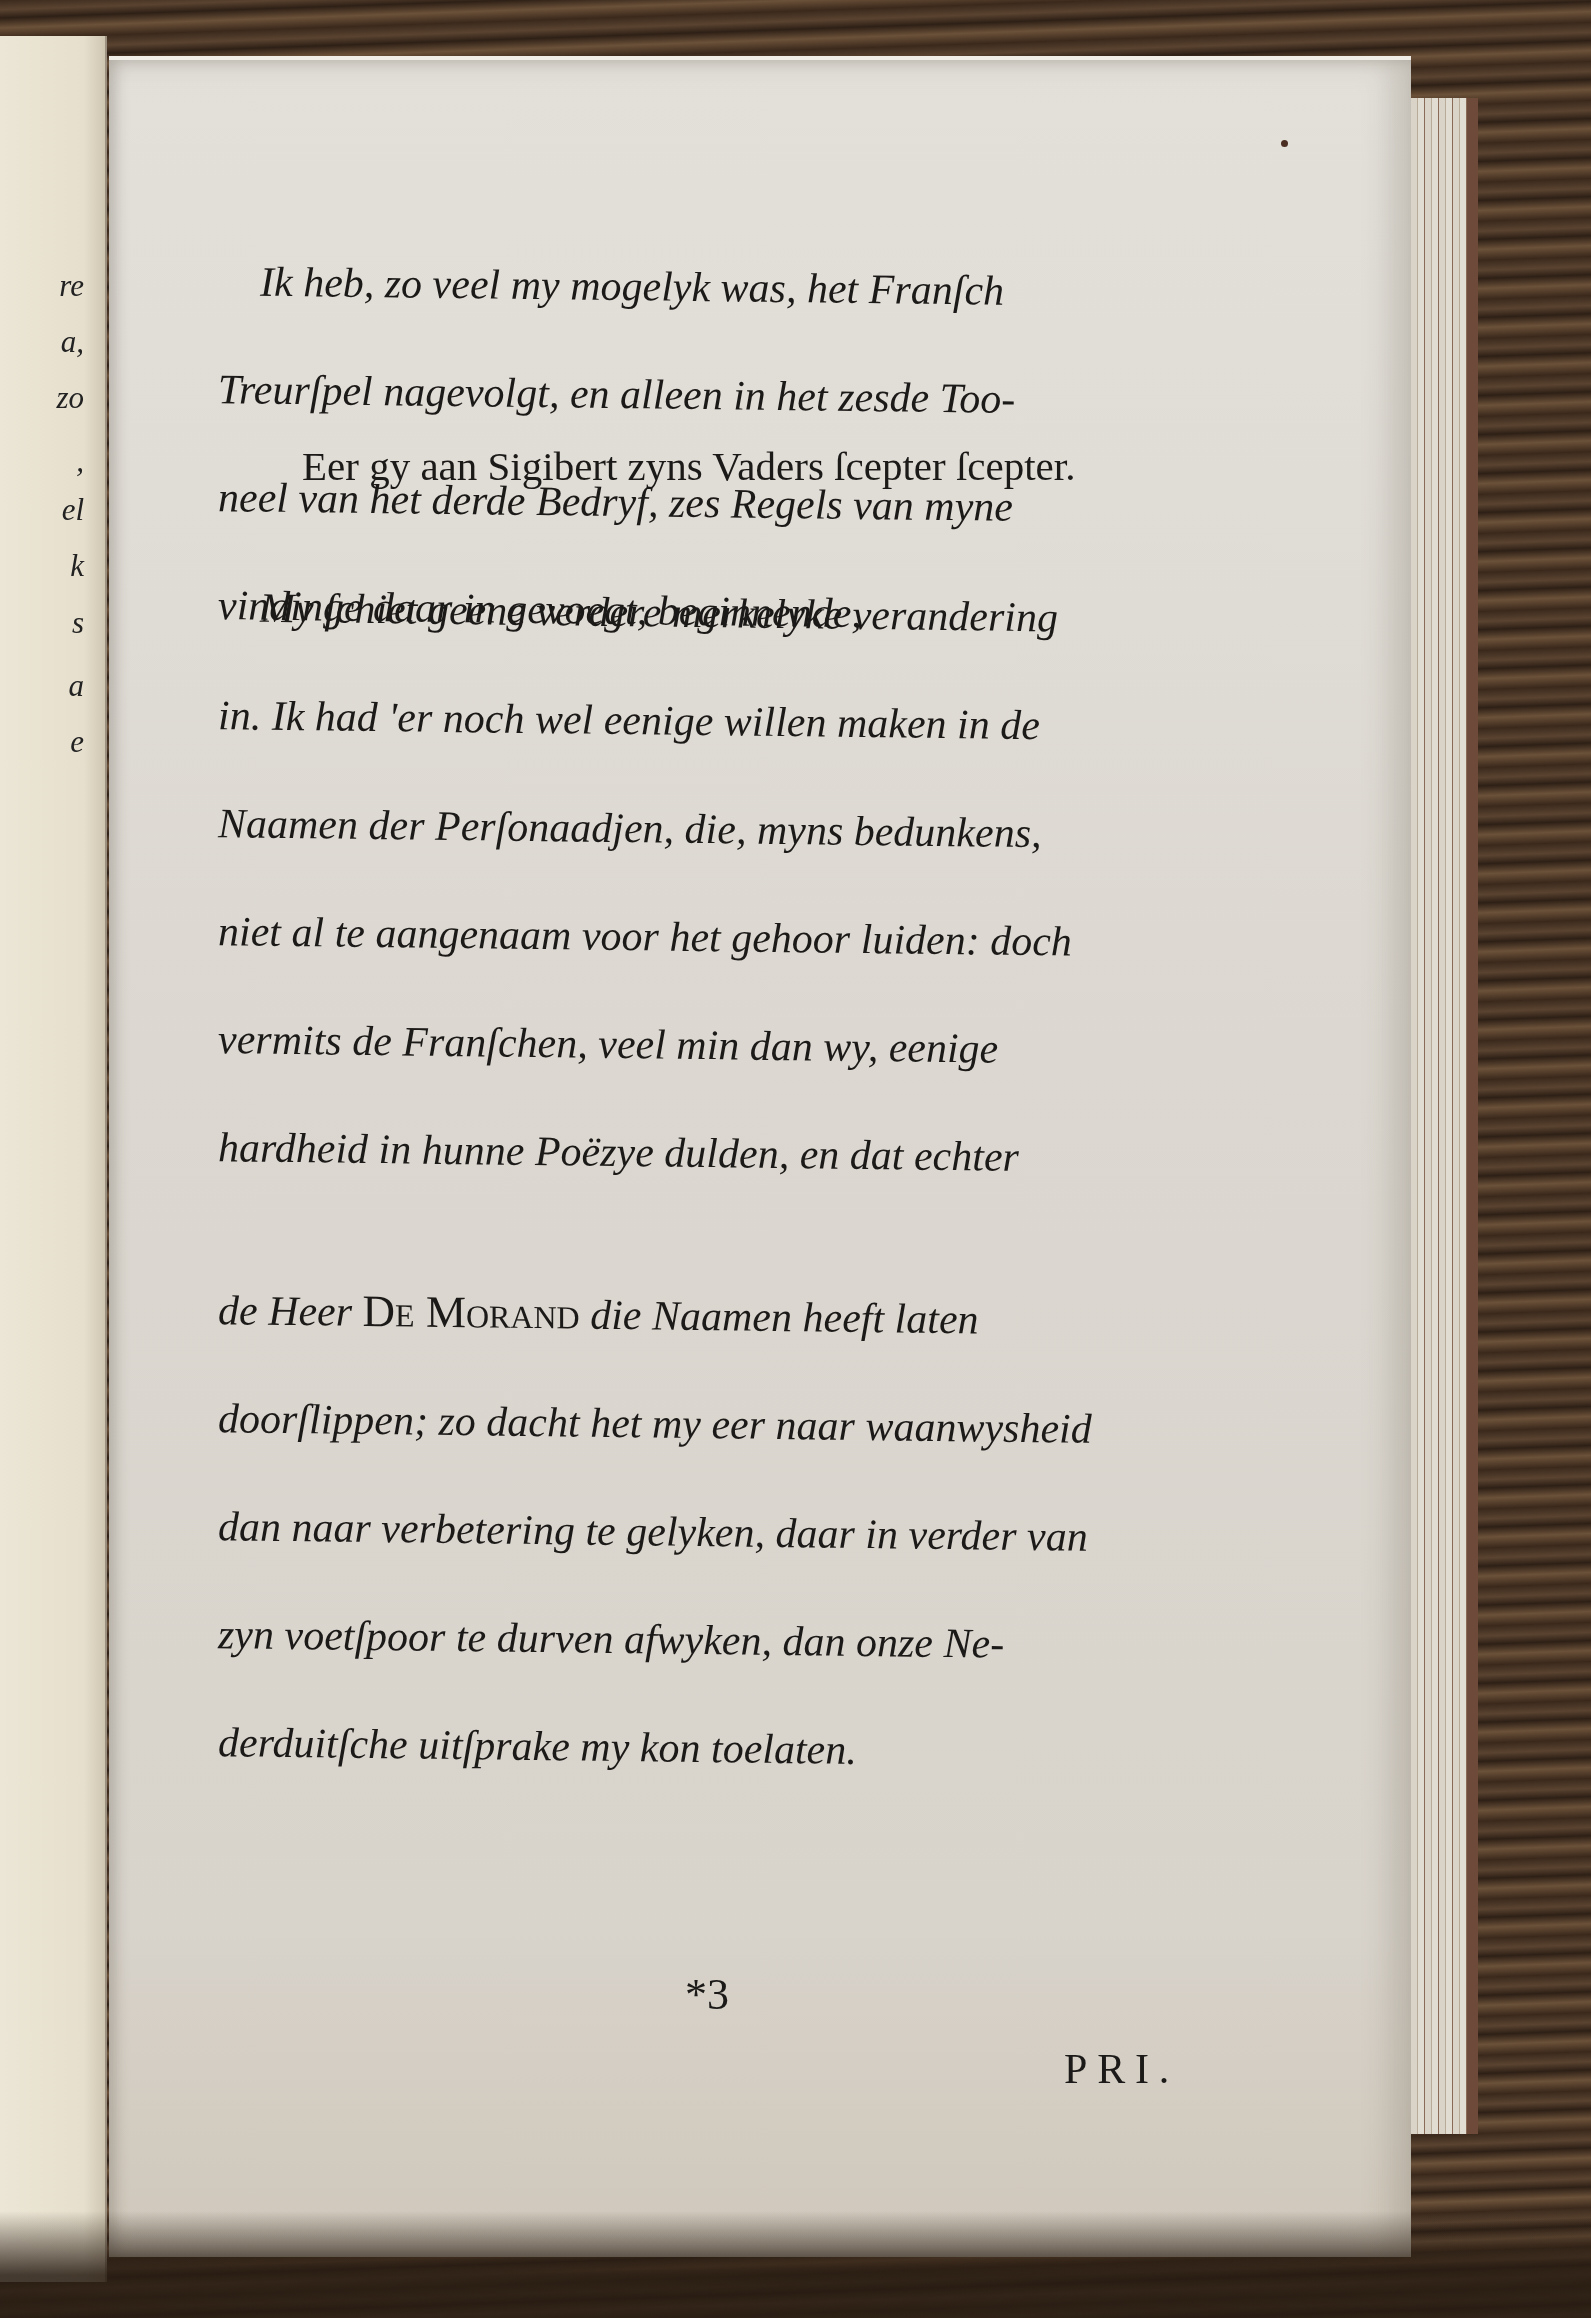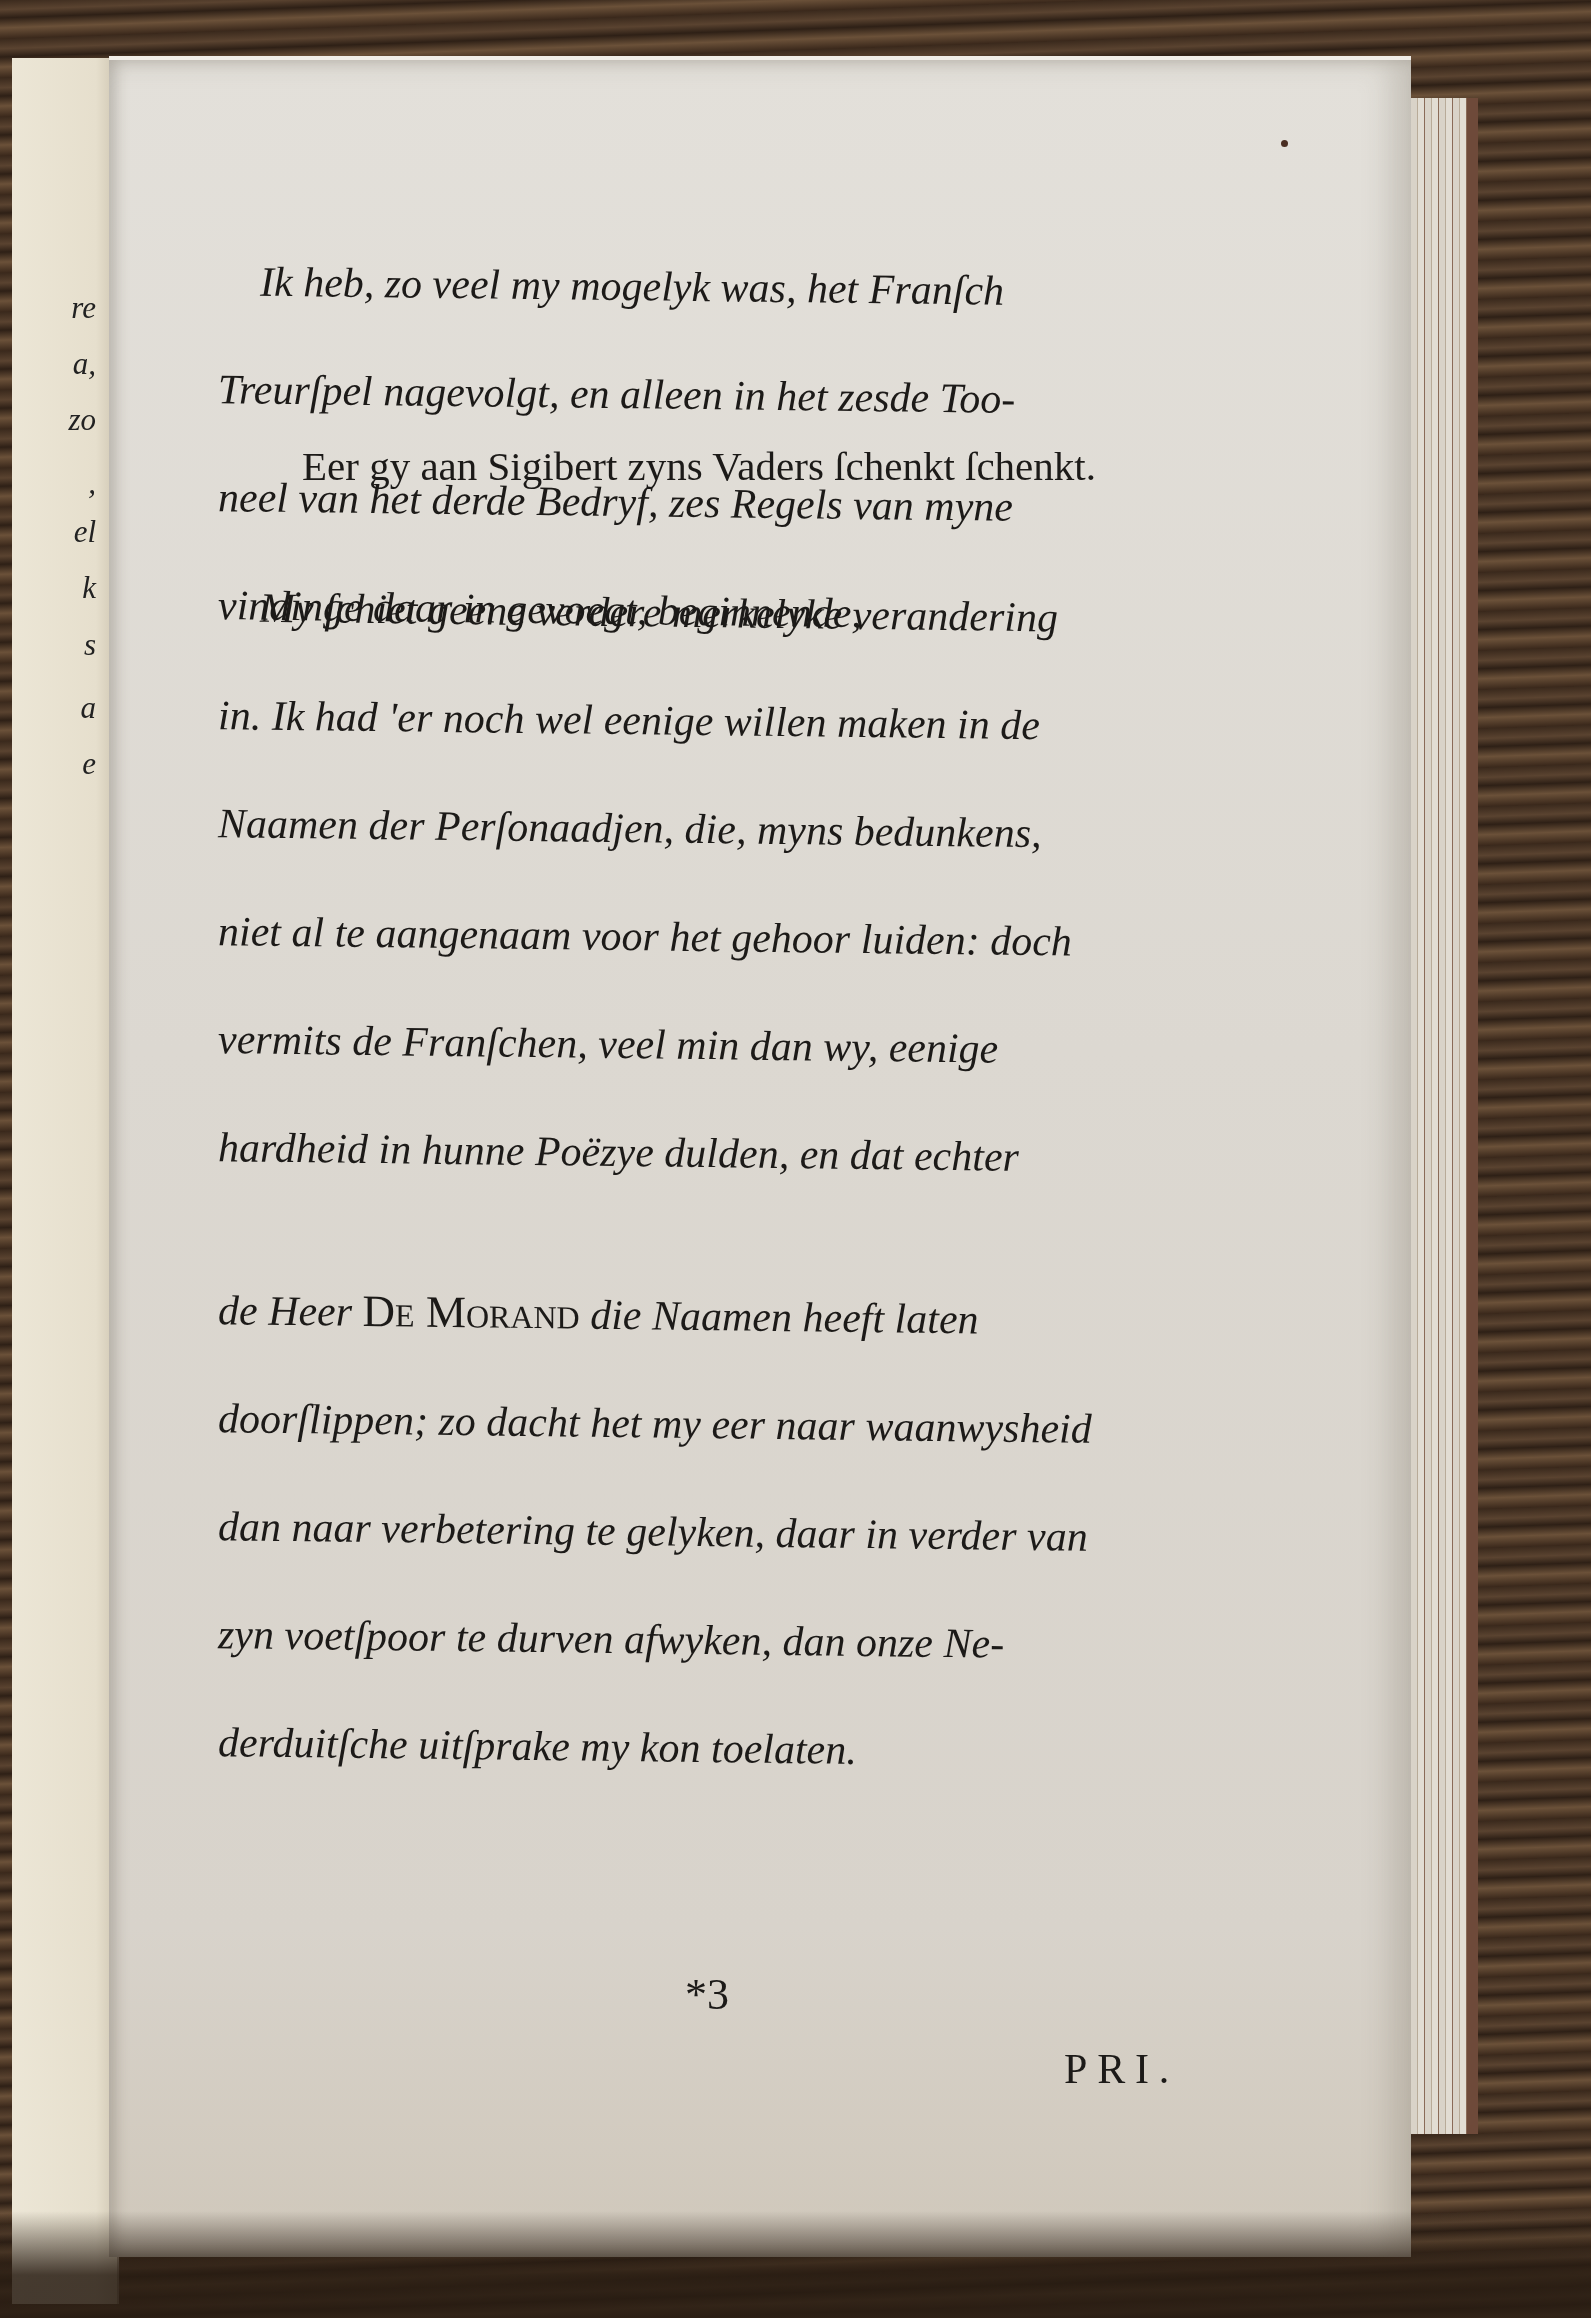--- a/index.html
+++ b/index.html
@@ -3,24 +3,23 @@
 <meta charset="utf-8">
 <style>
   html, body { margin: 0; padding: 0; }
   body {
     width: 1591px; height: 2319px; overflow: hidden; position: relative;
     background:
       repeating-linear-gradient(178deg, #3b2a1d 0px, #5a4330 9.8px, #2e2016 18px, #6b5139 28px, #3a281b 39px);
     font-family: "Liberation Serif", serif;
   }
   .left-page {
-    position: absolute; left: 0; top: 58px; width: 105px; height: 2246px;
+    position: absolute; left: 0; top: 36px; width: 105px; height: 2246px;
     background: linear-gradient(90deg, #ece6d6 0%, #e6dfcd 80%, #cfc6b2 100%);
     border-right: 2.1px solid #9c9080;
-    margin-left: 12px;
   }
   .left-frag {
     position: absolute; left: 21px; width: 63px; text-align: right;
     font-style: italic; font-size: 31px; color: #222;
   }
   .page {
     position: absolute; left: 109px; top: 56px; width: 1302px; height: 2197px;
     background: linear-gradient(180deg, #e3e0da 0%, #dcd8d1 45%, #d8d3cb 85%, #cfc7ba 100%);
     box-shadow: inset -21px 0 28px rgba(120,110,95,0.25), inset 7px 0 14px rgba(80,70,60,0.25);
     border-top: 4.2px solid #f1eee8;
@@ -86,21 +85,21 @@
 <div class="content">
   <div class="dot-mark"></div>
 
   <div class="para p1">
     <div style="text-indent:42px">Ik heb, zo veel my mogelyk was, het Franſch</div>
     <div>Treurſpel nagevolgt, en alleen in het zesde Too-</div>
     <div>neel van het derde Bedryf, zes Regels van myne</div>
     <div>vindinge daar in gevoegt, beginnende,</div>
   </div>
 
-  <div class="verse">Eer gy aan Sigibert zyns Vaders ſchenkt ſchenkt.</div>
+  <div class="verse">Eer gy aan Sigibert zyns Vaders ſcepter ſcepter.</div>
 
   <div class="para p2">
     <div style="text-indent:42px">My ſchiet geene verdere merkelyke verandering</div>
     <div>in. Ik had 'er noch wel eenige willen maken in de</div>
     <div>Naamen der Perſonaadjen, die, myns bedunkens,</div>
     <div>niet al te aangenaam voor het gehoor luiden: doch</div>
     <div>vermits de Franſchen, veel min dan wy, eenige</div>
     <div>hardheid in hunne Poëzye dulden, en dat echter</div>
     <div>
       <span style="white-space:pre">de Heer </span><span class="smallcaps">De Morand</span><span style="white-space:pre"> die Naamen heeft laten</span>

